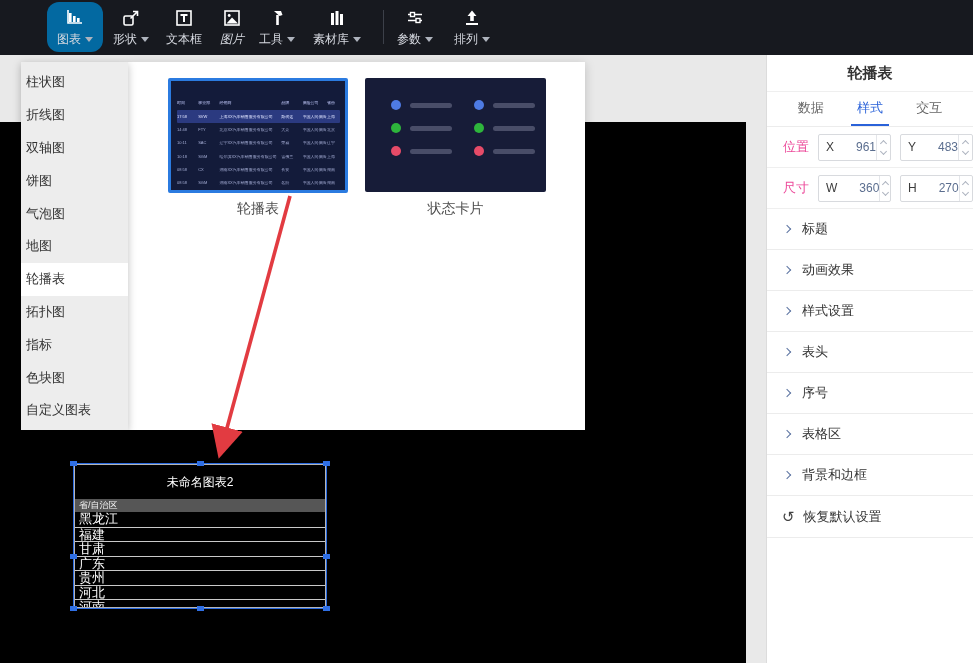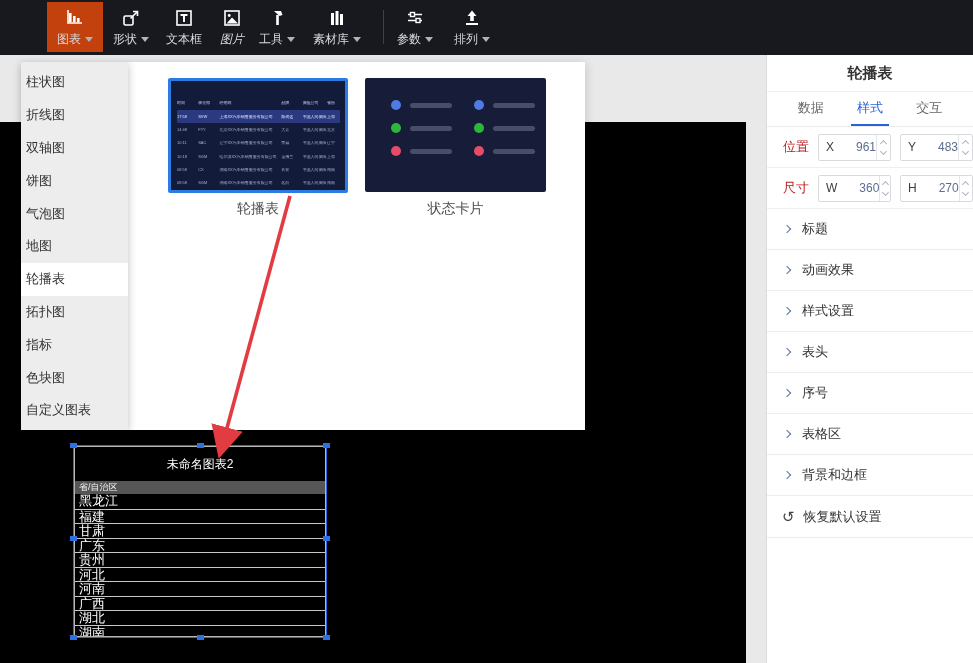--- a/index.html
+++ b/index.html
@@ -4,21 +4,21 @@
 <style>
   html,body{margin:0;padding:0;background:#cfcfcf;}
   *{box-sizing:border-box;}
   #app{position:relative;width:973px;height:663px;overflow:hidden;
        font-family:"Liberation Sans","DejaVu Sans",sans-serif;background:#e9e9e9;}
 
   
   .toolbar{position:absolute;left:0;top:0;width:973px;height:55px;background:#17191f;z-index:30;}
   .tb-item{position:absolute;top:2px;height:50px;display:flex;flex-direction:column;
            align-items:center;justify-content:center;gap:3px;color:#d6d9e0;cursor:pointer;}
-  .tb-item.active{background:#c2410c;}
+  .tb-item.active{background:#0369a1;border-radius:12px;}
   .tb-icon{height:22px;display:flex;align-items:flex-end;justify-content:center;}
   .tb-icon svg{display:block;}
   .tb-label{font-size:12px;display:flex;align-items:center;gap:4px;white-space:nowrap;}
   .caret{width:0;height:0;border-left:4px solid transparent;border-right:4px solid transparent;
          border-top:5px solid #aeb3bd;display:inline-block;}
   .tb-sep{position:absolute;top:10px;width:1px;height:34px;background:#3c4049;}
 
   
   .black-canvas{position:absolute;left:0;top:122px;width:746px;height:541px;background:#000;}
 
@@ -51,21 +51,21 @@
                grid-template-columns:auto auto;column-gap:22px;row-gap:13px;}
   .st-entry{display:flex;align-items:center;gap:9px;}
   .st-dot{width:10px;height:10px;border-radius:50%;}
   .st-bar{width:42px;height:5px;border-radius:2.5px;background:#494d68;}
 
   
   .anno-arrow{position:absolute;left:198px;top:188px;width:110px;height:280px;z-index:25;
               pointer-events:none;}
 
   
-  .sel-box{position:absolute;left:73px;top:445px;width:254px;height:193px;z-index:10;
+  .sel-box{position:absolute;left:73px;top:463px;width:254px;height:146px;z-index:10;
            border:1px solid #2a6ae0;cursor:move;}
   .handle{position:absolute;width:7px;height:5px;background:#2f6fe4;z-index:12;}
   .chart-el{position:absolute;inset:0;overflow:hidden;background:#000;border:1px solid #b5b5b5;}
   .ce-title{height:34px;display:flex;align-items:flex-start;justify-content:center;
             padding-top:9px;color:#fff;font-size:12px;}
   .ce-header{height:13px;background:#565656;color:#f2f2f2;font-size:9px;line-height:13px;
              padding-left:4px;}
   .ce-row{height:14.5px;color:#fff;font-size:13px;line-height:14px;padding-left:4px;
           border-top:1px solid #c9c9c9;}
   .ce-row:first-of-type{border-top:none;}
@@ -75,21 +75,21 @@
              border-left:1px solid #dcdcdc;z-index:5;}
   .ins-title{height:37px;display:flex;align-items:center;justify-content:center;
              font-size:15px;font-weight:bold;color:#333;border-bottom:1px solid #efefef;}
   .ins-tabs{height:35px;display:flex;justify-content:space-around;align-items:stretch;
             padding:0 14px;border-bottom:1px solid #ececec;}
   .ins-tab{display:flex;align-items:center;font-size:13px;color:#666;cursor:pointer;
            border-bottom:2px solid transparent;padding:0 6px;}
   .ins-tab.active{color:#2a62d9;border-bottom-color:#2a62d9;}
   .geo-row{height:41px;display:flex;align-items:center;padding-left:16px;gap:9px;
            border-bottom:1px solid #efefef;}
-  .geo-label{font-size:13px;color:#b91c1c;width:28px;}
+  .geo-label{font-size:13px;color:#ec4899;width:28px;}
   .num-input{width:73px;height:27px;border:1px solid #d8dade;border-radius:2px;display:flex;
              align-items:center;padding-left:7px;background:#fff;}
   .ni-letter{font-size:12px;color:#3c3c3c;}
   .ni-value{font-size:12px;color:#5b6e8f;margin-left:22px;flex:1;}
   .ni-stepper{width:17px;height:100%;border-left:1px solid #e4e6ea;display:flex;
               flex-direction:column;align-items:center;justify-content:center;gap:3px;cursor:pointer;}
   .s-chev{width:5px;height:5px;border-left:1.4px solid #aeb4c0;border-top:1.4px solid #aeb4c0;}
   .s-chev.up{transform:rotate(45deg);}
   .s-chev.dn{transform:rotate(225deg);}
   .ins-sec{height:41px;display:flex;align-items:center;gap:12px;padding-left:17px;

